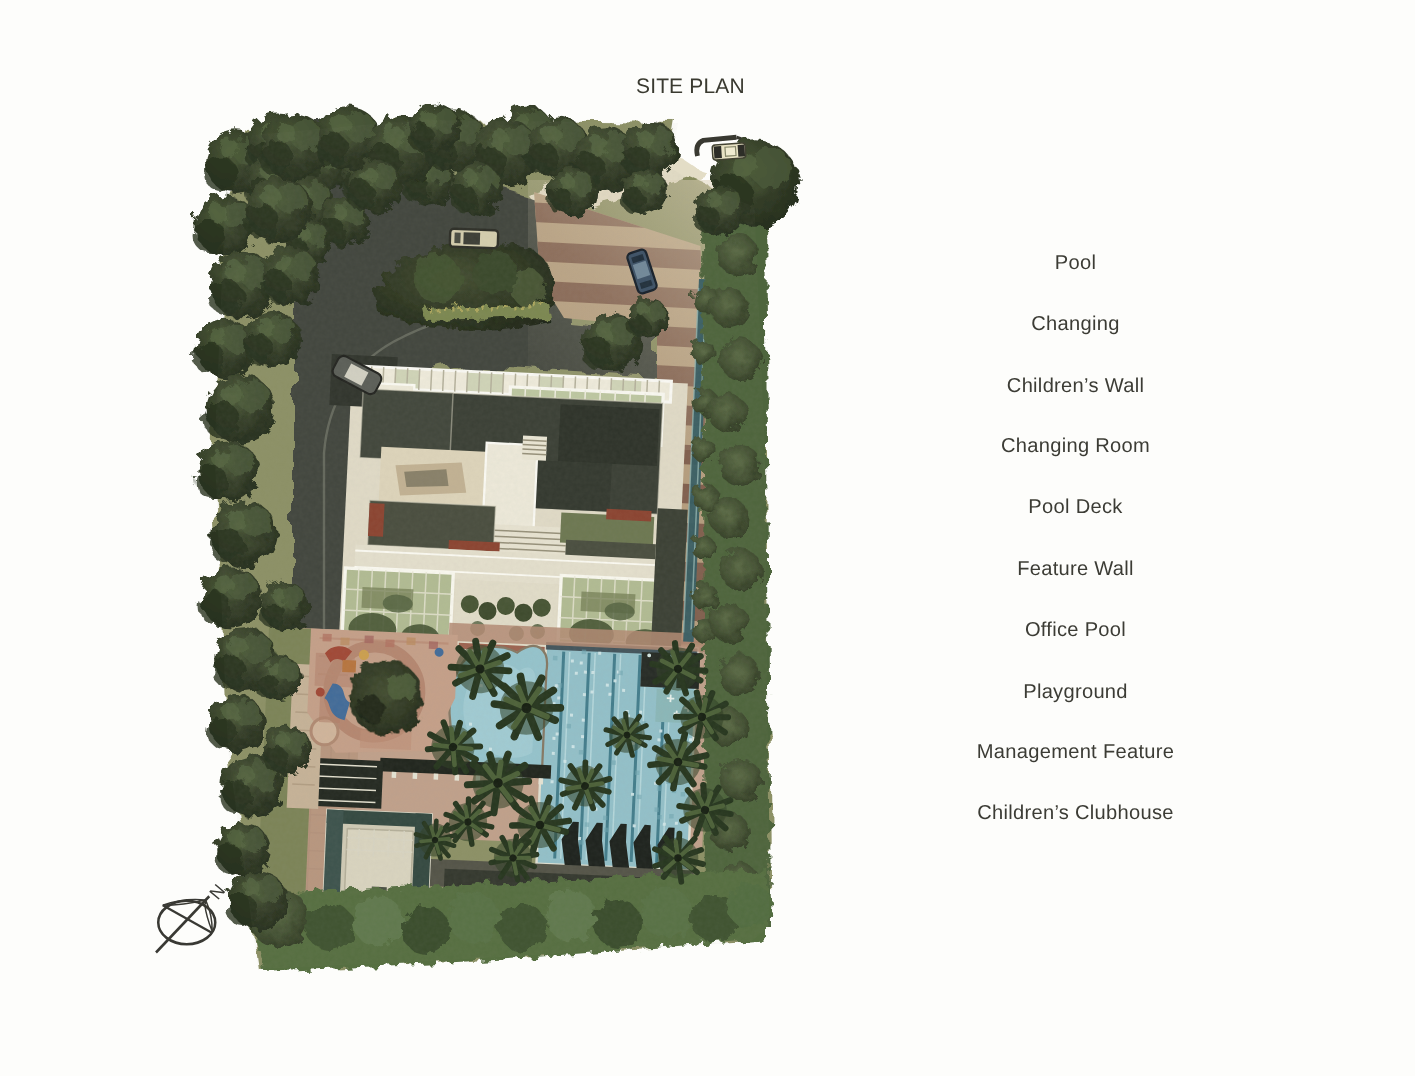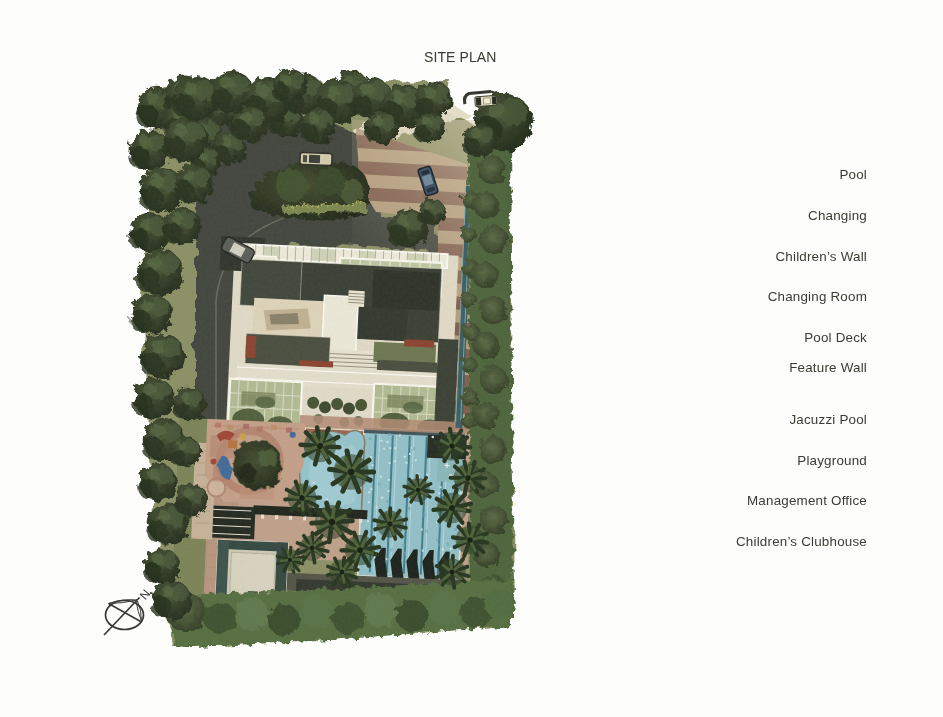--- a/index.html
+++ b/index.html
@@ -1,18 +1,18 @@
 <!DOCTYPE html>
 <html><head>
 <meta charset="utf-8">
 <style>
 html,body{margin:0;padding:0;width:943px;height:717px;background:#fdfdfb;overflow:hidden}
 body{font-family:"Liberation Sans",sans-serif;color:#3a3a33;position:relative}
 .title{position:absolute;left:424px;top:49px;font-size:14px;font-weight:400;letter-spacing:.1px;color:#3a3a30}
-.lg{position:absolute;left:567px;width:300px;text-align:right;font-size:13.4px;letter-spacing:.2px;color:#3c3c35}
+.lg{position:absolute;left:567px;width:300px;text-align:center;font-size:13.4px;letter-spacing:.2px;color:#3c3c35}
 </style>
 </head>
 <body>
 
 <div class="title">SITE PLAN</div>
 
 <svg width="943" height="717" viewBox="0 0 943 717" style="position:absolute;left:0;top:0;filter:blur(.35px) saturate(.8) brightness(.99)">
 <defs>
 <filter id="rough" x="-20%" y="-20%" width="140%" height="140%">
         <feTurbulence type="fractalNoise" baseFrequency="0.13" numOctaves="3" seed="7" result="n"></feTurbulence>
@@ -676,21 +676,21 @@
 <div class="lg" style="top:167px">Pool</div>
 
 <div class="lg" style="top:208px">Changing</div>
 
 <div class="lg" style="top:249px">Children’s Wall</div>
 
 <div class="lg" style="top:289px">Changing Room</div>
 
 <div class="lg" style="top:330px">Pool Deck</div>
 
-<div class="lg" style="top:360px">Feature Wall</div>
-
-<div class="lg" style="top:412px">Jacuzzi Pool</div>
+<div class="lg" style="top:371px">Feature Wall</div>
+
+<div class="lg" style="top:412px">Office Pool</div>
 
 <div class="lg" style="top:453px">Playground</div>
 
-<div class="lg" style="top:493px">Management Office</div>
+<div class="lg" style="top:493px">Management Feature</div>
 
 <div class="lg" style="top:534px">Children’s Clubhouse</div>
 
 </body></html>

